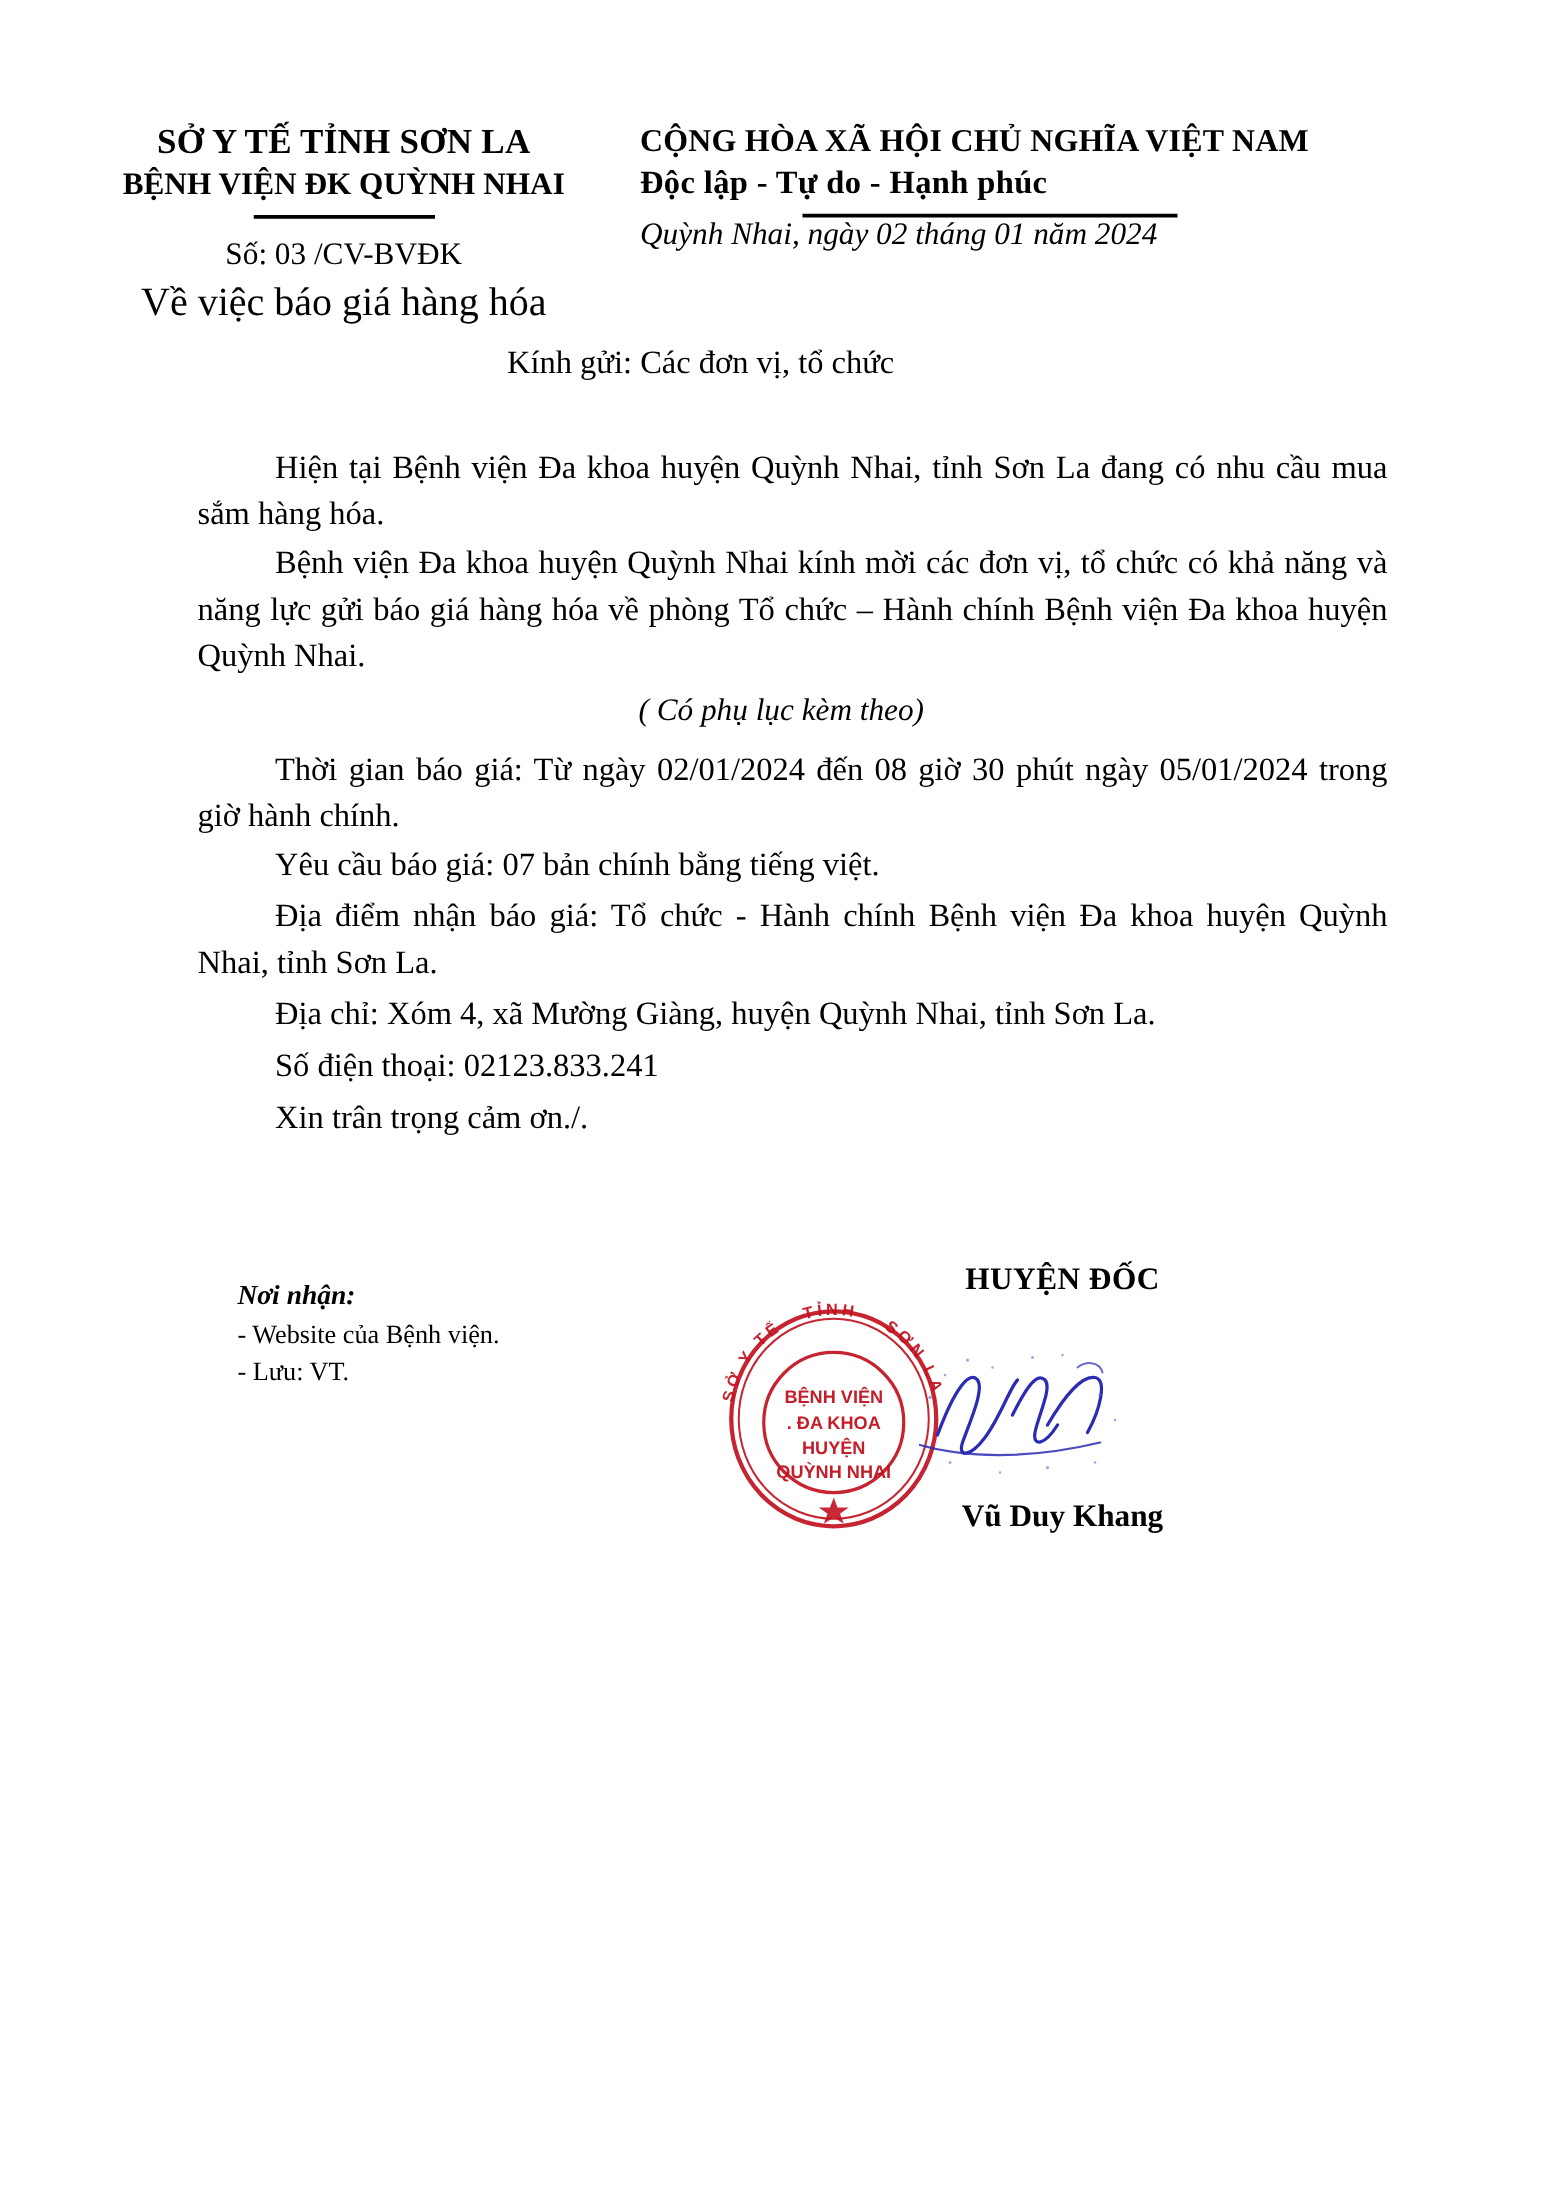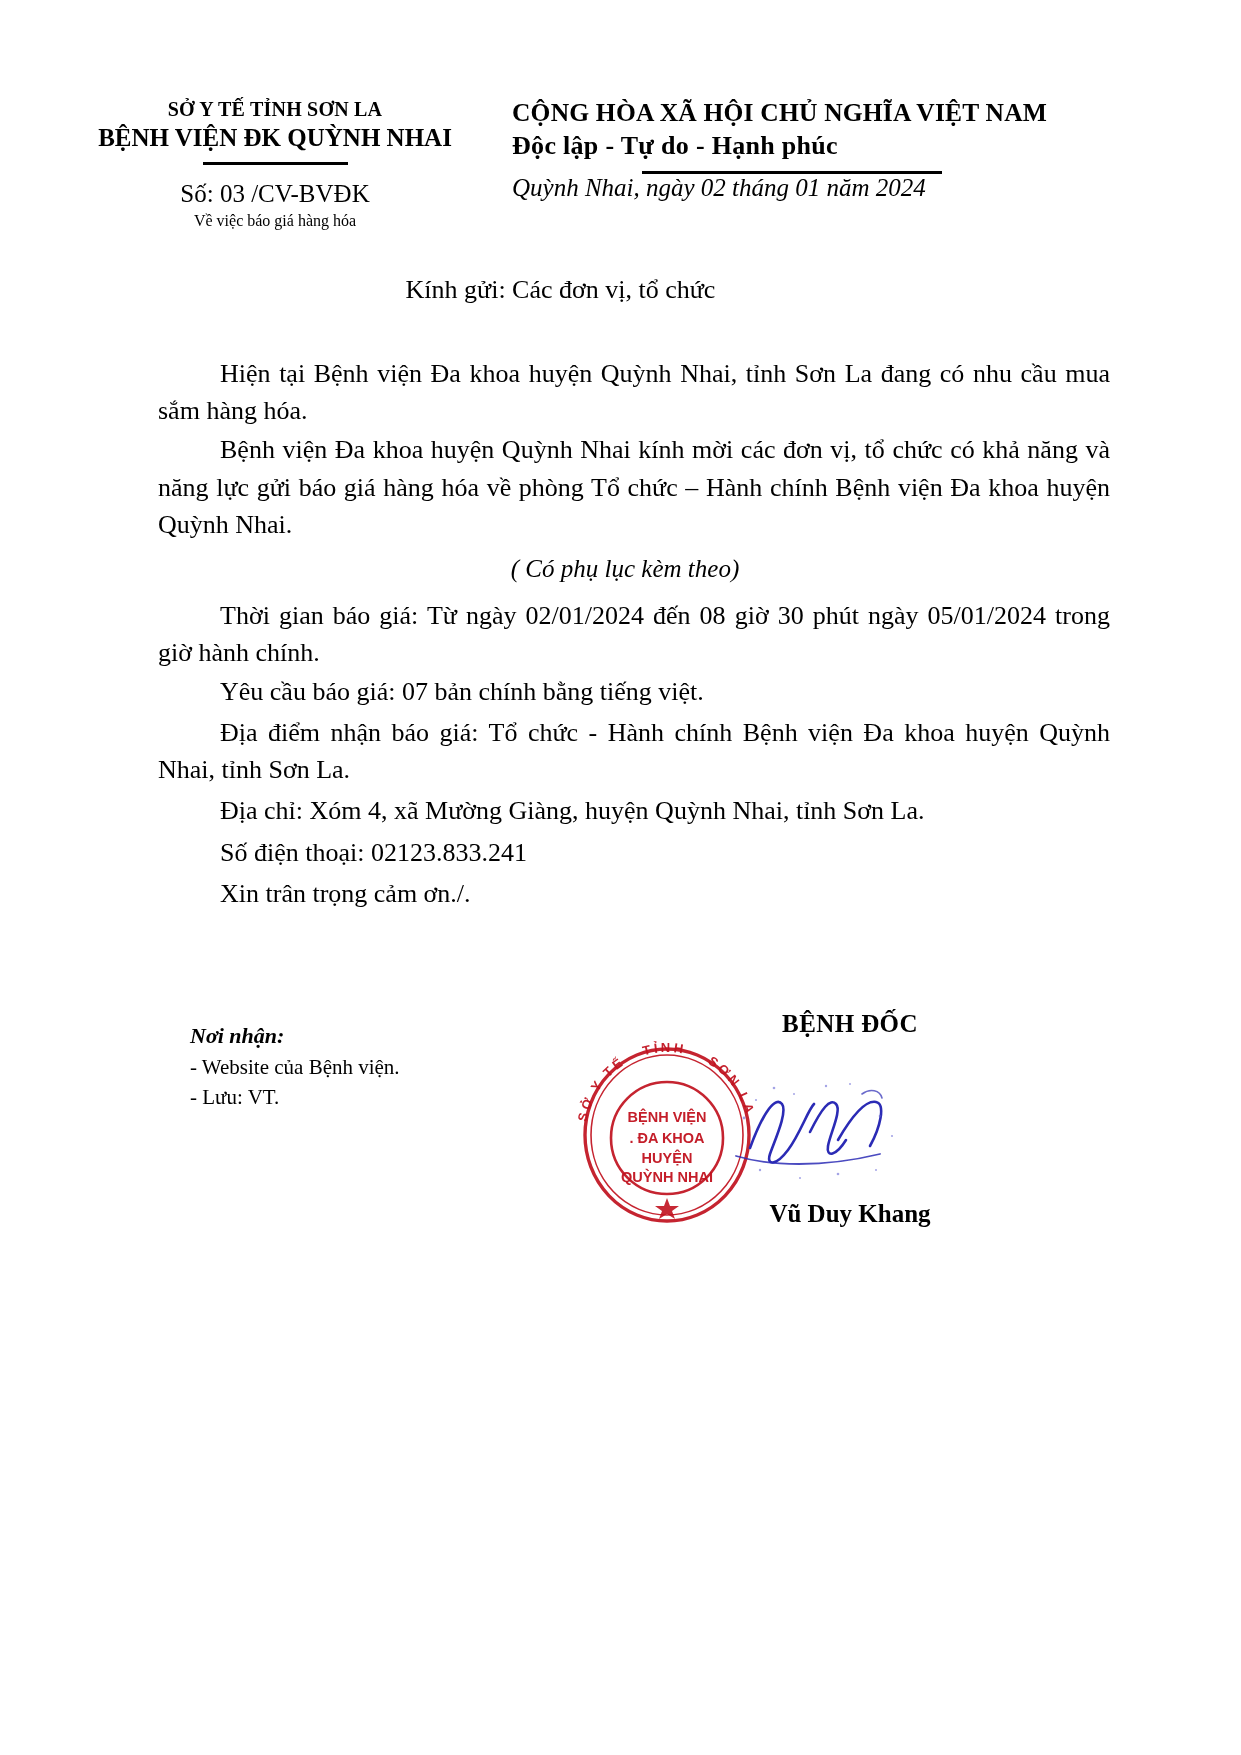--- a/index.html
+++ b/index.html
@@ -35,21 +35,21 @@
   .hdr-left {
     width: 430px;
     margin-left: 60px;
     text-align: center;
   }
   .hdr-right {
     width: 560px;
     margin-left: 22px;
   }
   .hdr-line1 {
-    font-size: 20px;
+    font-size: 28px;
     font-weight: bold;
     letter-spacing: .2px;
     line-height: 1.30;
     white-space: nowrap;
   }
   .hdr-line2 {
     font-size: 25px;
     font-weight: bold;
     line-height: 1.30;
     white-space: nowrap;
@@ -70,21 +70,21 @@
     margin: 8px auto 0 auto;
   }
 
   .doc-no {
     font-size: 25px;
     margin-top: 12px;
     line-height: 1.32;
     white-space: nowrap;
   }
   .doc-subject {
-    font-size: 16px;
+    font-size: 32px;
     line-height: 1.32;
     white-space: nowrap;
   }
   .place-date {
     font-size: 25px;
     font-style: italic;
     white-space: nowrap;
   }
 
   
@@ -285,19 +285,19 @@
             <circle cx="162" cy="66" r="1.1"></circle>
           <circle cx="30" cy="100" r="1.2"></circle>
             <circle cx="70" cy="108" r="1"></circle>
           <circle cx="108" cy="104" r="1.3"></circle>
             <circle cx="146" cy="100" r="1"></circle>
         </g>
       </svg>
     </div>
 
     <div class="sign-block">
-      <div class="sign-title">BỆNH ĐỐC</div>
+      <div class="sign-title">HUYỆN ĐỐC</div>
       <div class="sign-name">Vũ Duy Khang</div>
     </div>
 
   </div>
 
 </div>
 
 </body></html>

